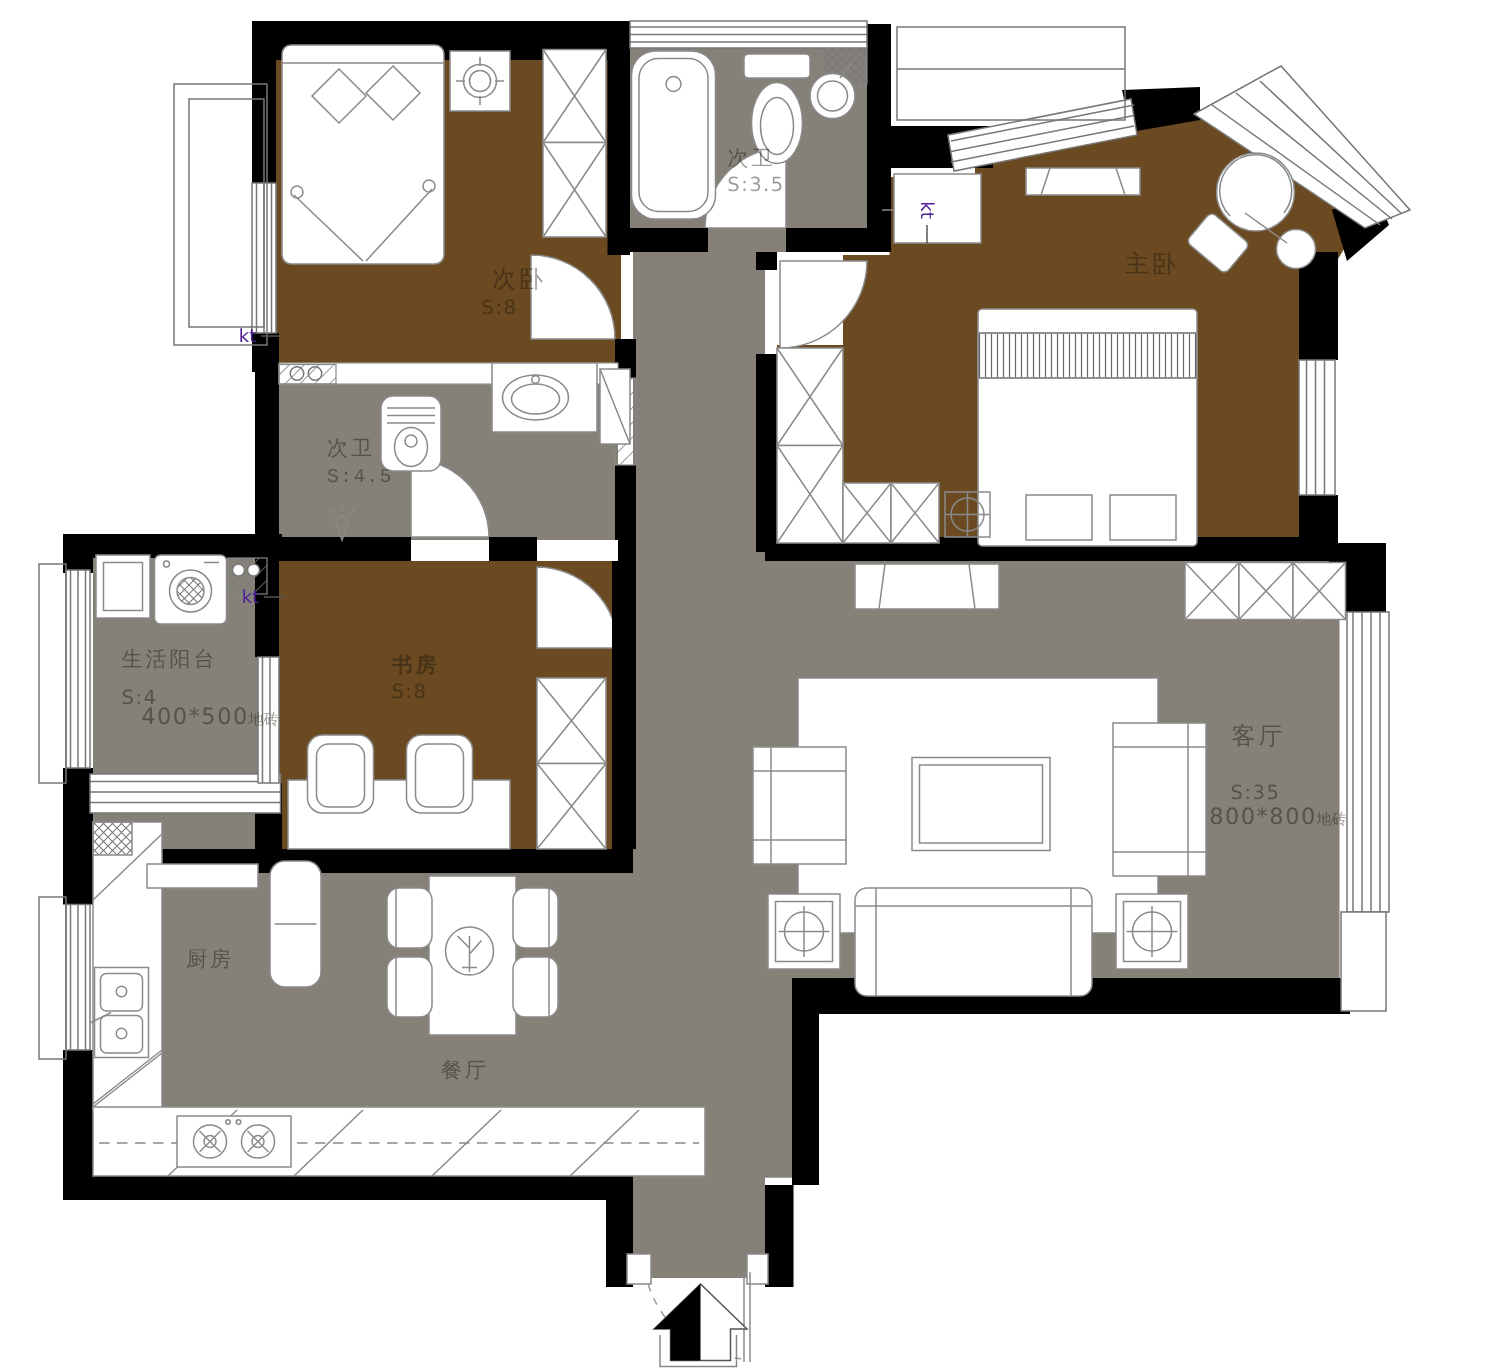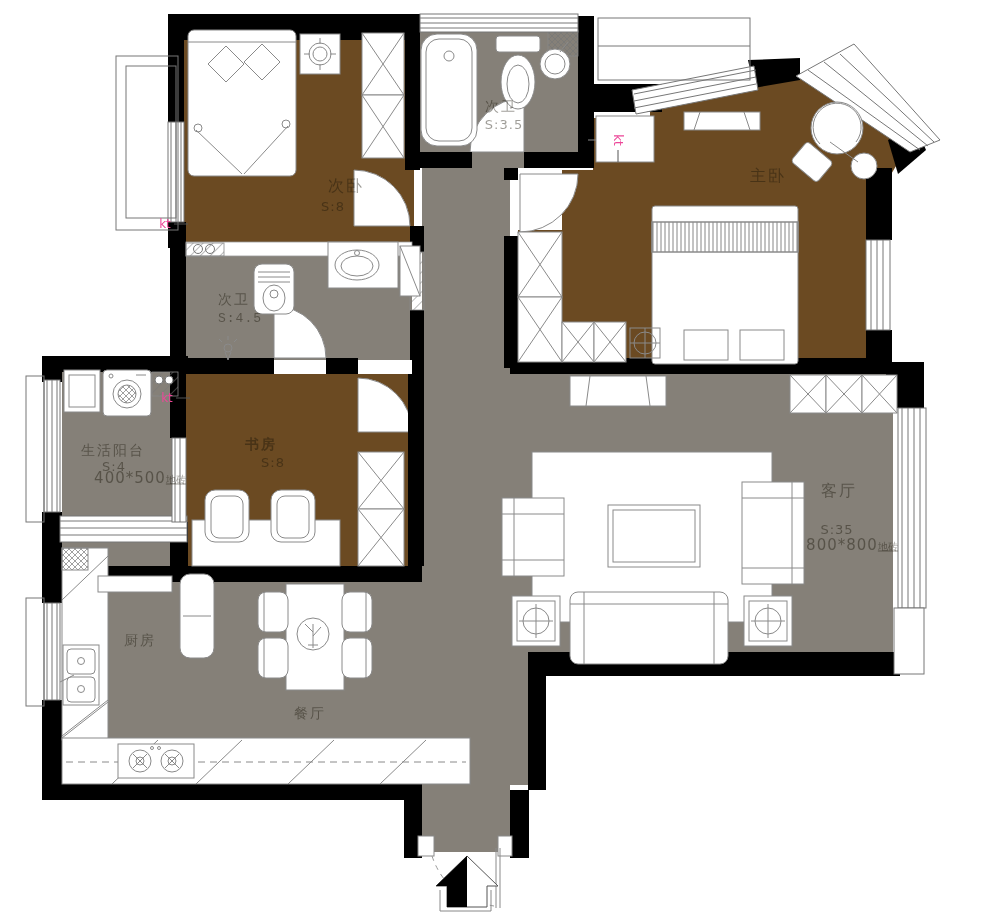--- a/index.html
+++ b/index.html
@@ -5,22 +5,22 @@
   html,body{margin:0;padding:0;background:#fff;}
   #plan{position:relative;width:1000px;height:913px;background:#fff;overflow:hidden;
         font-family:"DejaVu Sans","Liberation Sans",sans-serif;}
   #plan svg{position:absolute;left:0;top:0;}
   .lbl{position:absolute;transform:translate(-50%,-50%);color:rgba(25,18,8,0.42);
        white-space:nowrap;letter-spacing:2px;line-height:1;}
   .name{font-size:16px;}
   .name-sm{font-size:14px;}
   .area{font-size:13px;letter-spacing:1px;}
   .tile{font-size:15px;letter-spacing:1px;}
-  .tile small{font-size:10px;letter-spacing:0;text-decoration:underline;}
-  .kt{font-size:12px;letter-spacing:0;color:#ec4899;}
+  .tile small{font-size:10px;letter-spacing:0;}
+  .kt{font-size:12px;letter-spacing:0;color:#4c1d95;}
   .kt.vert{transform:translate(-50%,-50%) rotate(90deg);}
 </style>
 </head>
 <body>
 
 <div id="plan">
 <svg width="1000" height="913" viewBox="0 0 1000 913">
   <defs>
     <pattern id="h1" width="7" height="7" patternUnits="userSpaceOnUse" patternTransform="rotate(45)">
       <line x1="0" y1="0" x2="0" y2="7" stroke="#777" stroke-width="1"></line>
@@ -469,30 +469,30 @@
 <div class="lbl area" style="left:333px;top:206px;">S:8</div>
 
 <div class="lbl name-sm" style="left:501px;top:106px;">次卫</div>
 <div class="lbl area" style="left:504px;top:124px;">S:3.5</div>
 
 <div class="lbl name" style="left:724px;top:176px;margin-left:44px;">主卧</div>
 
 <div class="lbl name-sm" style="left:234px;top:299px;">次卫</div>
 <div class="lbl area" style="left:240px;top:318px;font-family:Liberation Mono, monospace;">S:4.5</div>
 
-<div class="lbl name-sm" style="left:261px;top:444px;font-weight:bold;">书房</div>
+<div class="lbl name-sm" style="left:277px;top:444px;font-weight:bold;">书房</div>
 <div class="lbl area" style="left:273px;top:462px;">S:8</div>
 
-<div class="lbl name-sm" style="left:113px;top:450px;">生活阳台</div>
-<div class="lbl area" style="left:93px;top:466px;margin-left:21px;">S:4</div>
+<div class="lbl name-sm" style="left:113px;top:440px;">生活阳台</div>
+<div class="lbl area" style="left:93px;top:466px;">S:4</div>
 <div class="lbl tile" style="left:140px;top:478px;"><span>400*500</span><small>地砖</small></div>
 
 <div class="lbl name" style="left:839px;top:491px;">客厅</div>
 <div class="lbl area" style="left:837px;top:529px;text-align:right;">S:35</div>
 <div class="lbl tile" style="left:852px;top:545px;"><span>800*800</span><small>地砖</small></div>
 
 <div class="lbl name-sm" style="left:140px;top:640px;">厨房</div>
-<div class="lbl name-sm" style="left:310px;top:714px;font-family:Liberation Mono, monospace;">餐厅</div>
+<div class="lbl name-sm" style="left:310px;top:714px;">餐厅</div>
 
 <div class="lbl kt" style="left:165px;top:224px;">kt</div>
 <div class="lbl kt" style="left:167px;top:398px;">kt</div>
 <div class="lbl kt vert" style="left:618px;top:140px;">kt</div>
 </div>
 
 </body></html>

